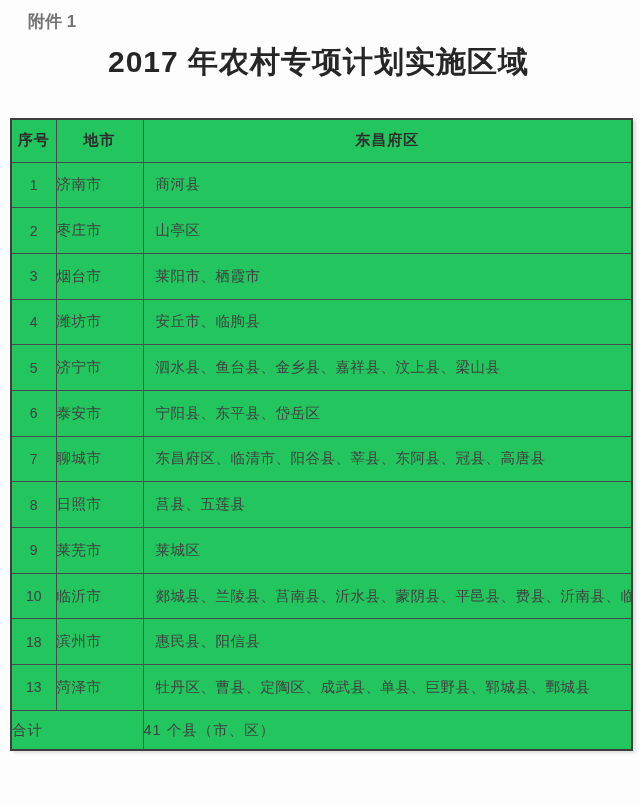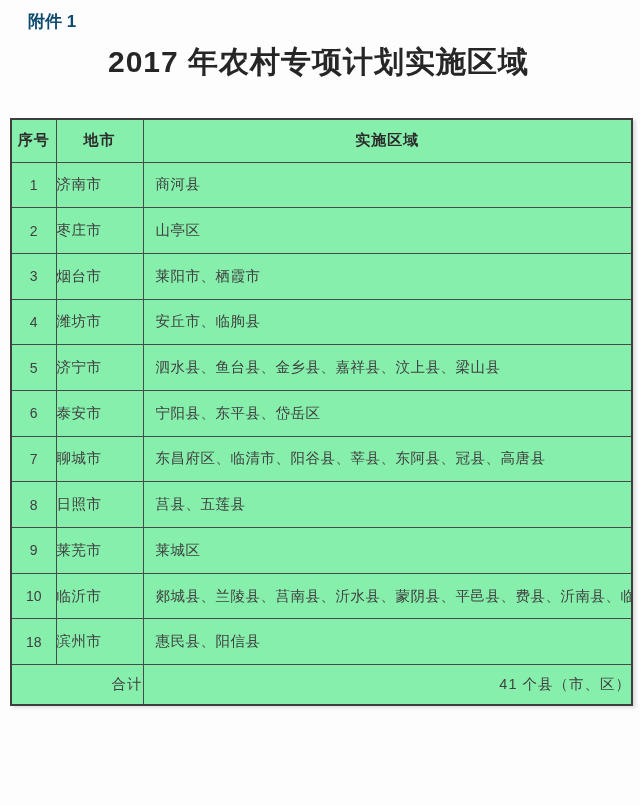--- a/index.html
+++ b/index.html
@@ -19,39 +19,39 @@
     width:640px;height:806px;
     background:var(--bg-color);
     color:var(--text-color);
     overflow:hidden;
   }
   .attachment-label{
     position:absolute;
     left:28px;top:10px;
     font-size:17px;
     font-weight:600;
-    color:#0c4a6e;
+    color:#737373;
   }
   .doc-title{
     position:absolute;
     left:0;right:3px;top:42px;
     text-align:center;
     font-size:30px;
     font-weight:600;
     color:#262626;
     letter-spacing:1px;
   }
   table.region-table{
     position:absolute;
     left:10px;top:118px;
     width:623px;
     border-collapse:collapse;
     table-layout:fixed;
     border:2px solid #3e3e3e;
-    background:#86efac;
+    background:#22c55e;
     box-shadow:3px 2px 3px rgba(0,0,0,0.12);
   }
   .region-table col.c-no{width:45px;}
   .region-table col.c-city{width:87px;}
   .region-table th,.region-table td{
     border:1px solid var(--border-color);
     padding:0;
     overflow:hidden;
   }
   .region-table thead tr{height:43px;}
@@ -74,21 +74,21 @@
   }
   .region-table td.regions{
     text-align:left;
     padding-left:12px;
     font-size:14.5px;
     letter-spacing:0.5px;
     white-space:nowrap;
   }
   .region-table tfoot tr{height:40px;}
   .region-table tfoot td{
-    text-align:right;
+    text-align:left;
     font-size:14.5px;
     letter-spacing:1px;
   }
 </style>
 </head>
 <body>
 
 <div class="sheet">
 
   <div class="attachment-label">附件 1</div>
@@ -98,21 +98,21 @@
   <table class="region-table">
     <colgroup>
       <col class="c-no">
       <col class="c-city">
       <col class="c-regions">
     </colgroup>
     <thead>
       <tr>
         <th>序号</th>
         <th>地市</th>
-        <th>实施区域</th>
+        <th>东昌府区</th>
       </tr>
     </thead>
     <tbody>
         <tr>
           <td class="no">1</td>
           <td class="city">济南市</td>
           <td class="regions">商河县</td>
         </tr>
         <tr>
           <td class="no">2</td>
@@ -157,20 +157,25 @@
         <tr>
           <td class="no">10</td>
           <td class="city">临沂市</td>
           <td class="regions">郯城县、兰陵县、莒南县、沂水县、蒙阴县、平邑县、费县、沂南县、临沭县</td>
         </tr>
         <tr>
           <td class="no">18</td>
           <td class="city">滨州市</td>
           <td class="regions">惠民县、阳信县</td>
         </tr>
+        <tr>
+          <td class="no">13</td>
+          <td class="city">菏泽市</td>
+          <td class="regions">牡丹区、曹县、定陶区、成武县、单县、巨野县、郓城县、鄄城县</td>
+        </tr>
       </tbody>
     <tfoot>
       <tr>
         <td colspan="2">合计</td>
         <td>41 个县（市、区）</td>
       </tr>
     </tfoot>
   </table>
 
 </div>

